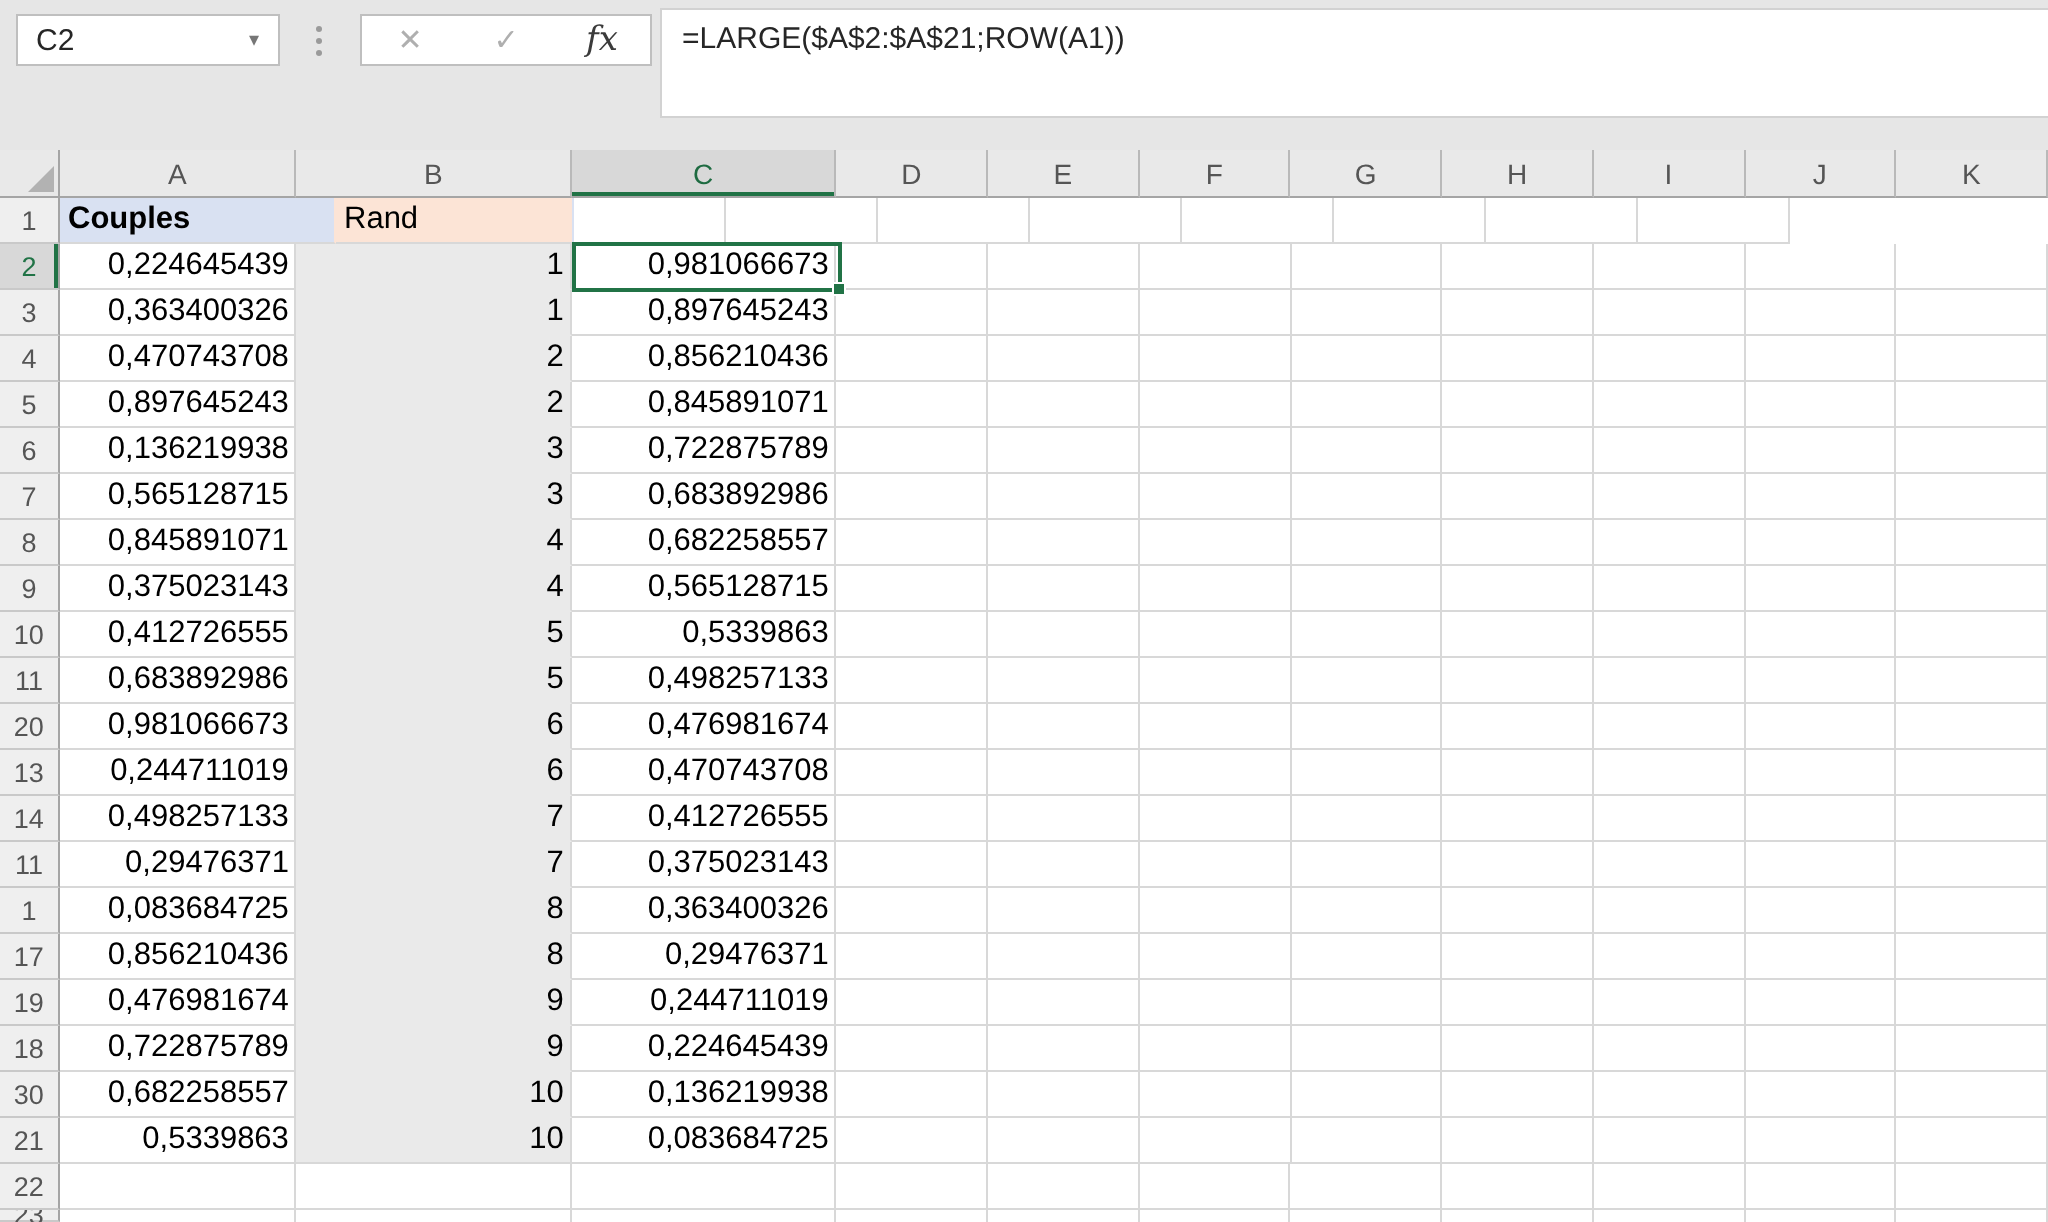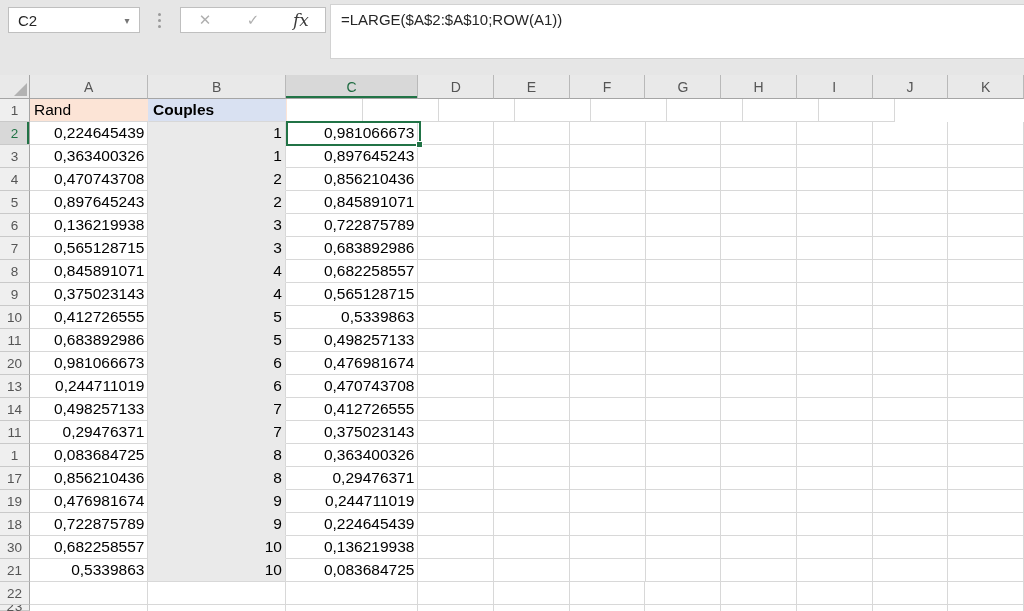--- a/index.html
+++ b/index.html
@@ -30,21 +30,21 @@
   .grid { position:absolute; left:0; top:75px; width:1024px; height:536px; background:#fff; overflow:hidden; }
   .hdr-row { display:flex; height:24px; }
   .corner { width:30px; height:24px; background:#E9E9E9; border-right:1px solid #A5A5A5;
             border-bottom:1px solid #A5A5A5; position:relative; cursor:cell; }
   .corner .tri { position:absolute; right:2px; bottom:2px; width:0; height:0;
                  border-left:13px solid transparent; border-bottom:13px solid #B2B2B2; }
   .col-hdr { height:24px; background:#E9E9E9; border-right:1px solid #B9B9B9; border-bottom:1px solid #A5A5A5;
              color:#555; font-size:14px; display:flex; align-items:center; justify-content:center; cursor:s-resize; }
   .col-hdr.sel { background:#D8D8D8; color:#1E6B41; box-shadow:inset 0 -2px 0 #217346; }
   .row { display:flex; height:23px; }
-  .row.partial { height:6px; overflow:hidden;font-family:Liberation Mono, monospace; }
+  .row.partial { height:6px; overflow:hidden; }
   .row-hdr { width:30px; background:#EFEFEF; border-right:1px solid #A5A5A5; border-bottom:1px solid #C9C9C9;
              color:#555; font-size:13.5px; display:flex; align-items:center; justify-content:center; cursor:e-resize; }
   .row-hdr.sel { background:#D8D8D8; color:#217346; box-shadow:inset -2px 0 0 #217346; }
   .cell { height:23px; border-right:1px solid #D8D8D8; border-bottom:1px solid #D8D8D8;
           font-size:15.5px; color:#000; display:flex; align-items:center; overflow:hidden;
           background:#fff; cursor:cell; }
   .cell.num { justify-content:flex-end; padding-right:3px; }
   .cell.text { padding-left:4px; }
   .cell.bold { font-weight:bold; }
 
@@ -66,21 +66,21 @@
     <div class="dots">
         <i></i>
         <i></i>
         <i></i>
       </div>
     <div class="fx-group">
       <span class="icon-x">✕</span>
       <span class="icon-check">✓</span>
       <span class="icon-fx">fx</span>
     </div>
-    <div class="formula-bar">=LARGE($A$2:$A$10;ROW(A1))</div>
+    <div class="formula-bar">=LARGE($A$2:$A$21;ROW(A1))</div>
   </div>
 
   <div class="grid">
     <div class="hdr-row" id="col-headers">
         <div class="corner">
           <div class="tri"></div>
         </div>
         <div class="col-hdr" style="width: 119px;">A</div>
         <div class="col-hdr" style="width: 138px;">B</div>
         <div class="col-hdr sel" style="width: 133px;">C</div>
@@ -89,22 +89,22 @@
         <div class="col-hdr" style="width: 76px;">F</div>
         <div class="col-hdr" style="width: 76px;">G</div>
         <div class="col-hdr" style="width: 76px;">H</div>
         <div class="col-hdr" style="width: 76px;">I</div>
         <div class="col-hdr" style="width: 76px;">J</div>
         <div class="col-hdr" style="width: 76px;">K</div>
       </div>
     <div id="grid-rows">
         <div class="row">
           <div class="row-hdr">1</div>
+          <div class="cell text bold" style="width: 138px; background: rgb(217, 225, 242); border-right-color: rgb(252, 228, 214);">Couples</div>
           <div class="cell text" style="width: 119px; background: rgb(252, 228, 214); border-right-color: rgb(217, 225, 242);">Rand</div>
-          <div class="cell text bold" style="width: 138px; background: rgb(217, 225, 242); border-right-color: rgb(252, 228, 214);">Couples</div>
           <div class="cell" style="width: 76px;"></div>
           <div class="cell" style="width: 76px;"></div>
           <div class="cell" style="width: 76px;"></div>
           <div class="cell" style="width: 76px;"></div>
           <div class="cell" style="width: 76px;"></div>
           <div class="cell" style="width: 76px;"></div>
           <div class="cell" style="width: 76px;"></div>
           <div class="cell" style="width: 76px;"></div>
         </div>
         <div class="row">

